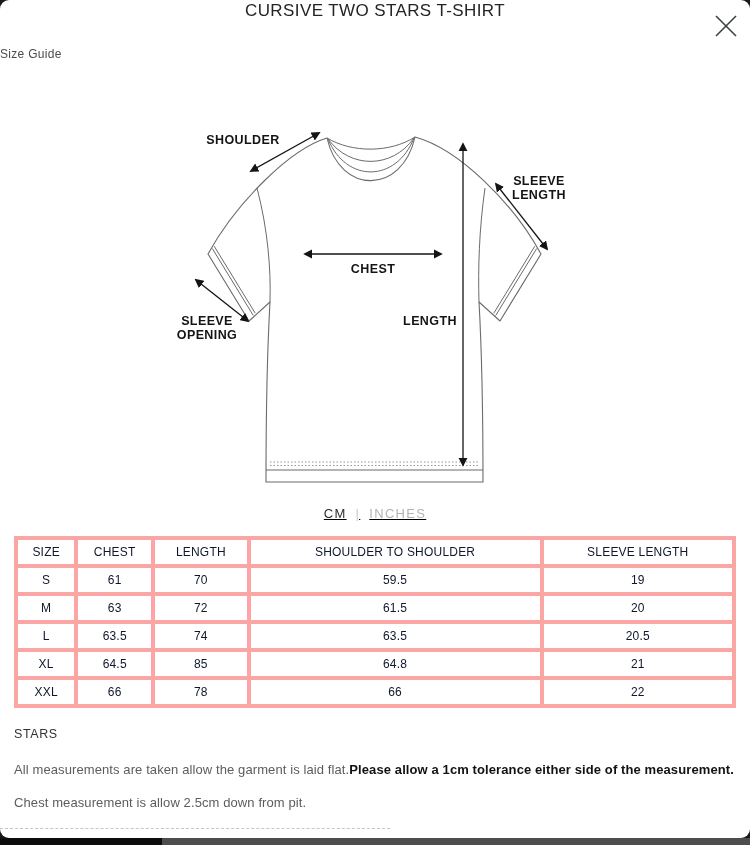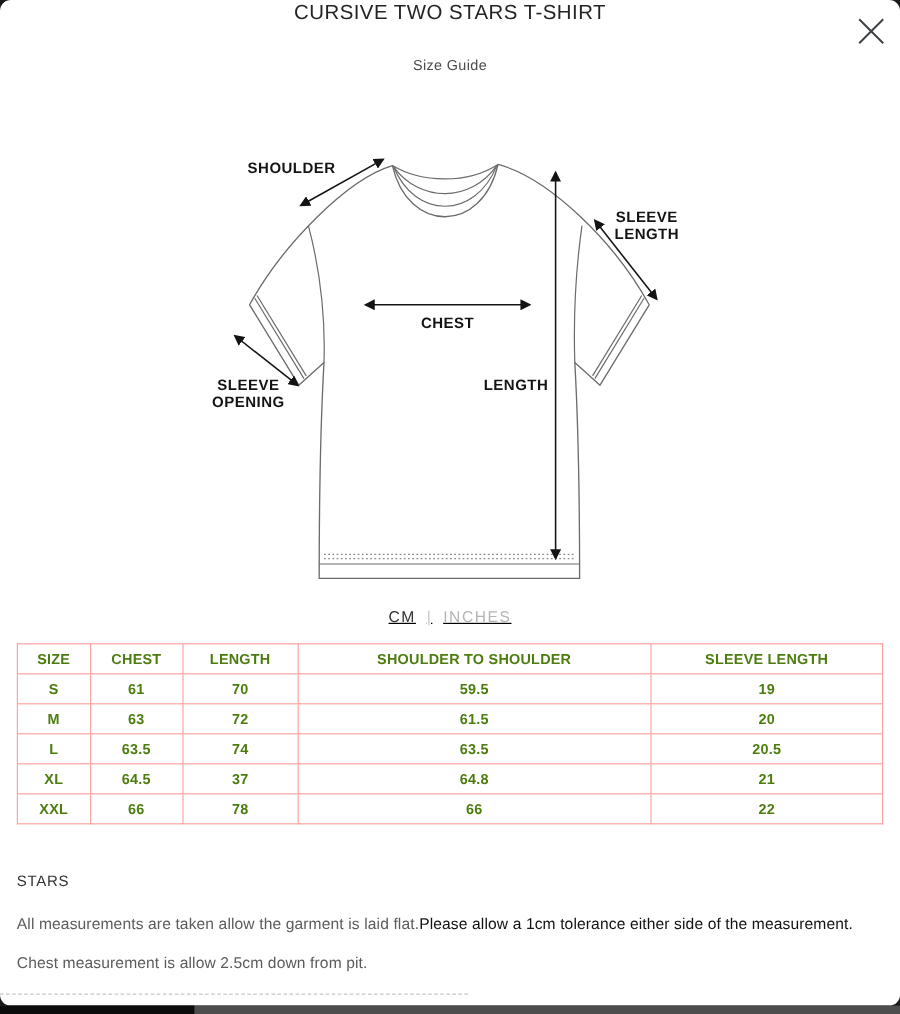--- a/index.html
+++ b/index.html
@@ -13,21 +13,21 @@
     background:#ffffff;border-radius:9px;
   }
   
   .modal-title{
     position:absolute;top:1px;left:0;width:100%;
     text-align:center;font-size:17px;font-weight:500;
     color:#242424;letter-spacing:.4px;
   }
   .modal-subtitle{
     position:absolute;top:47px;left:0;width:100%;
-    text-align:center;font-size:12px;color:#4c4c4c;letter-spacing:.3px;
+    font-size:12px;color:#4c4c4c;letter-spacing:.3px;
   }
   .close-btn{
     position:absolute;top:11px;right:9px;width:30px;height:30px;
     background:none;border:none;padding:2px;cursor:pointer;
   }
   
   .diagram{position:absolute;left:130px;top:105px;width:460px;height:390px;}
   .diagram text{
     font-family:"Liberation Sans",sans-serif;
     font-size:12.5px;font-weight:bold;fill:#141414;letter-spacing:.4px;
@@ -43,34 +43,34 @@
   }
   .unit-cm{color:#2f2f2f;cursor:pointer;}
   .unit-sep{color:#c9c9c9;margin:0 9px;}
   .unit-inches{color:#b4b4b4;cursor:pointer;}
   
   .size-table{
     position:absolute;top:536px;left:14px;width:722px;
     border-collapse:collapse;table-layout:fixed;
   }
   .size-table th,.size-table td{
-    border:1px solid #fca5a5;text-align:center;vertical-align:middle;
-    font-size:12px;font-weight:700;color:#4d7c0f;padding:0;height:24px;
+    border:4px solid #fca5a5;text-align:center;vertical-align:middle;
+    font-size:12px;font-weight:400;color:#0f172a;padding:0;height:24px;
     letter-spacing:.2px;
   }
   .size-table th{height:24px;}
   
   .category{
     position:absolute;top:727px;left:14px;
     font-size:12.5px;color:#333333;letter-spacing:.6px;
   }
   .note{position:absolute;left:14px;font-size:13px;color:#5c5c5c;letter-spacing:.1px;}
   .note-1{top:762px;}
   .note-2{top:795px;}
-  .note-strong{color:#121212;font-weight:400;margin-top:20px;}
+  .note-strong{color:#121212;font-weight:700;margin-top:20px;}
   
   .bottom-dashes{
     position:absolute;bottom:9px;left:0;width:390px;height:0;
     border-top:1px dashed #c6c6c6;
   }
   .bottom-strip{
     position:absolute;bottom:0;left:0;width:750px;height:7px;background:#4d4d4d;
   }
   .bottom-thumb{position:absolute;left:0;top:0;width:162px;height:7px;background:#0c0c0c;cursor:pointer;}
 </style>
@@ -181,21 +181,21 @@
       <tr>
         <td>L</td>
         <td>63.5</td>
         <td>74</td>
         <td>63.5</td>
         <td>20.5</td>
       </tr>
       <tr>
         <td>XL</td>
         <td>64.5</td>
-        <td>37</td>
+        <td>85</td>
         <td>64.8</td>
         <td>21</td>
       </tr>
       <tr>
         <td>XXL</td>
         <td>66</td>
         <td>78</td>
         <td>66</td>
         <td>22</td>
       </tr>

